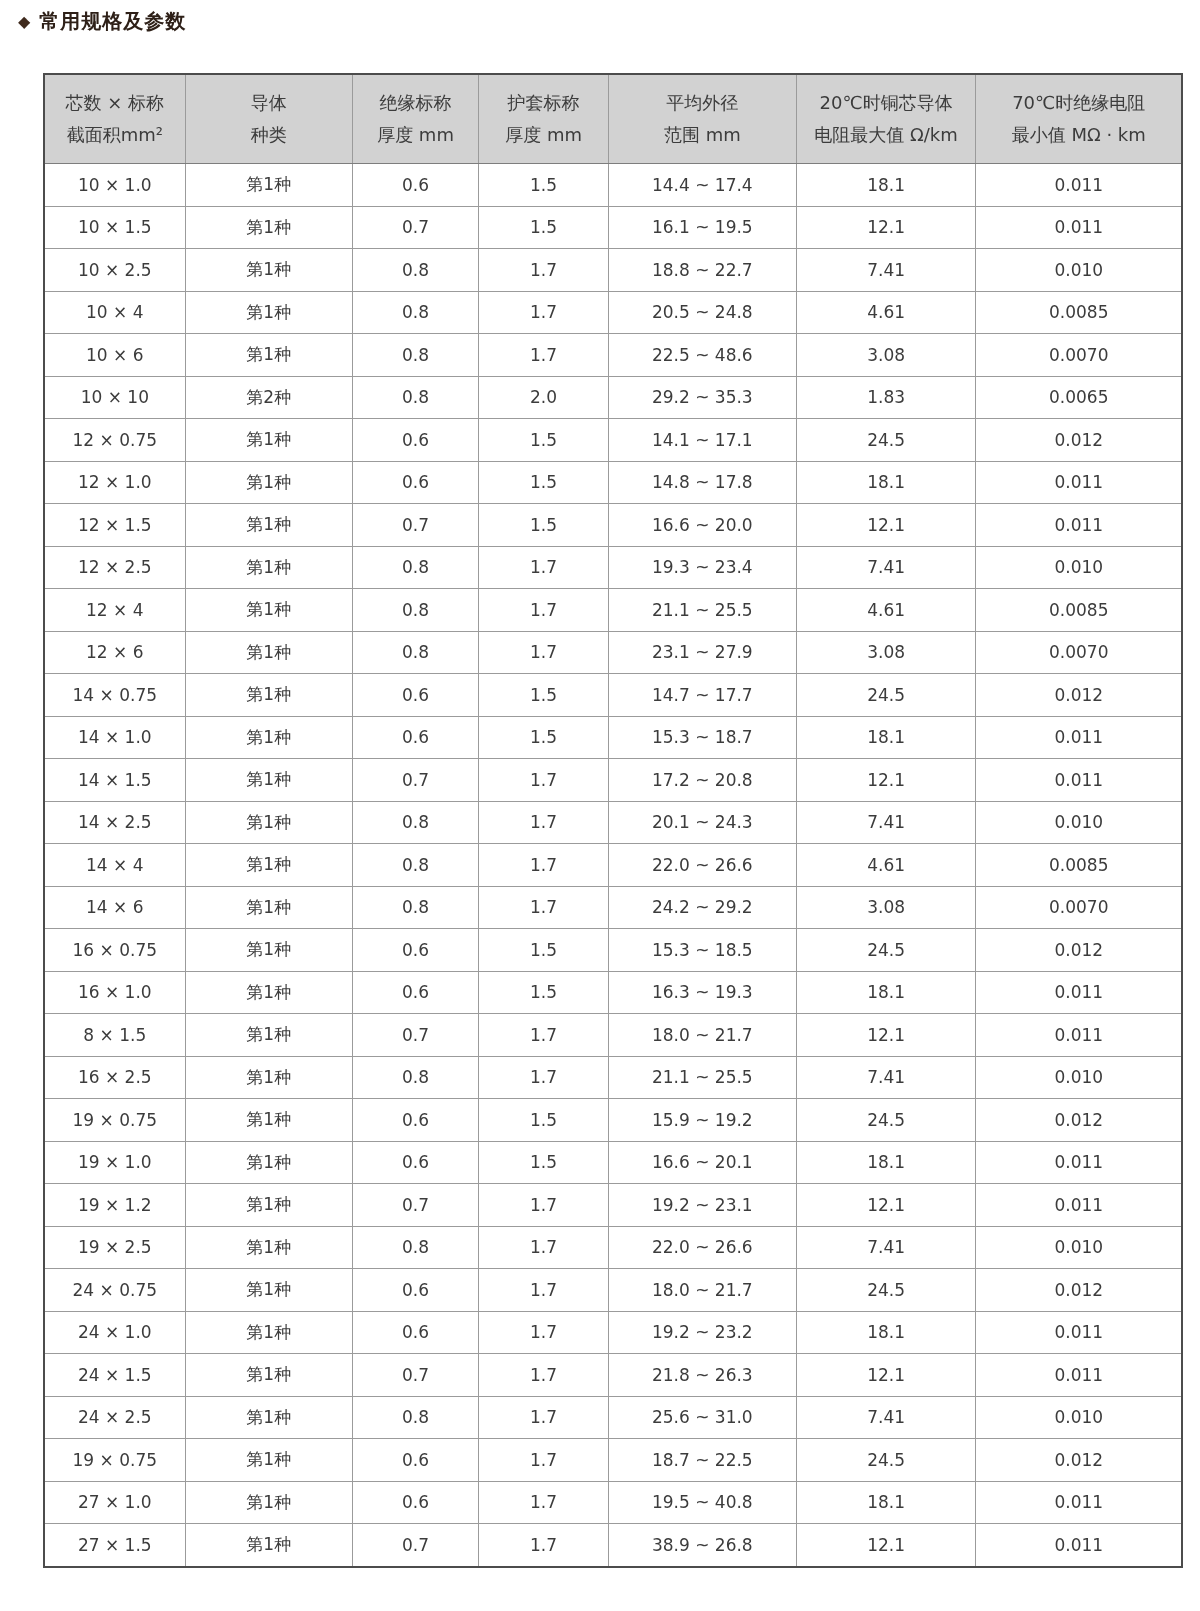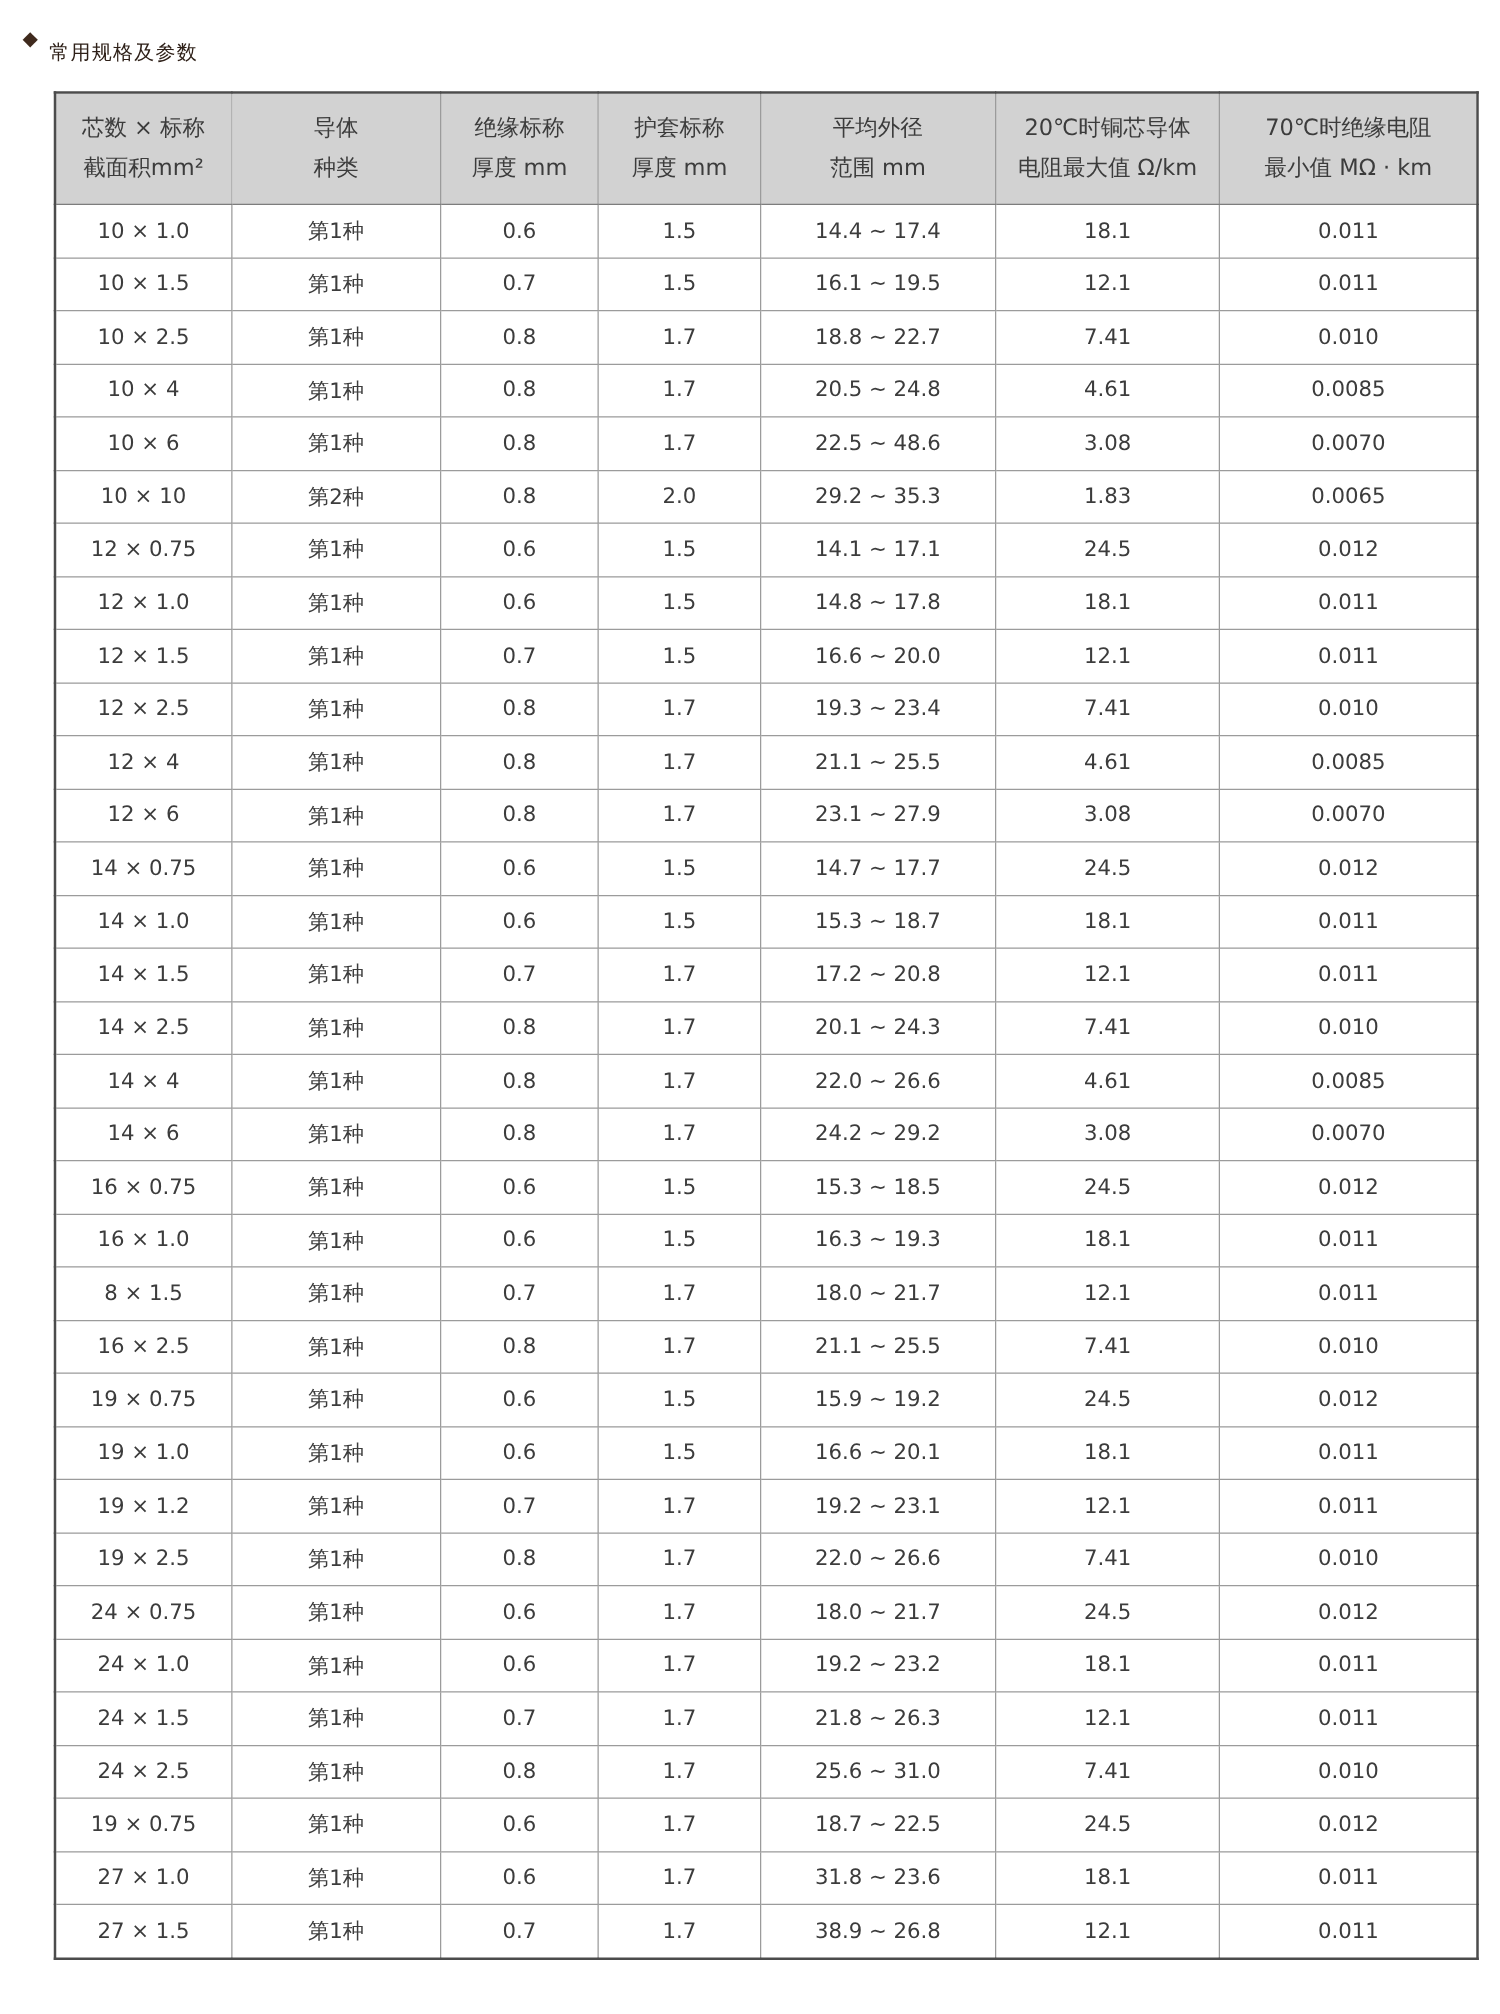--- a/index.html
+++ b/index.html
@@ -22,24 +22,23 @@
     align-items: center;
     gap: 9px;
     color: #2e2018;
   }
   .diamond {
     font-size: 16px;
     line-height: 1;
     color: #3f2a1d;
   }
   .title-text {
-    font-size: 16px;
-    font-weight: normal;
+    font-size: 20px;
+    font-weight: bold;
     letter-spacing: 1px;
-    margin-top: 24px;
   }
   table.spec-table {
     position: absolute;
     top: 73px;
     left: 43px;
     width: 1140px;
     border-collapse: collapse;
     table-layout: fixed;
     border: 2px solid #4c4c4c;
   }
@@ -396,21 +395,21 @@
         <td>1.7</td>
         <td>18.7 ~ 22.5</td>
         <td>24.5</td>
         <td>0.012</td>
       </tr>
       <tr>
         <td>27 × 1.0</td>
         <td>第1种</td>
         <td>0.6</td>
         <td>1.7</td>
-        <td>31.8 ~ 23.6</td>
+        <td>19.5 ~ 40.8</td>
         <td>18.1</td>
         <td>0.011</td>
       </tr>
       <tr>
         <td>27 × 1.5</td>
         <td>第1种</td>
         <td>0.7</td>
         <td>1.7</td>
         <td>38.9 ~ 26.8</td>
         <td>12.1</td>

